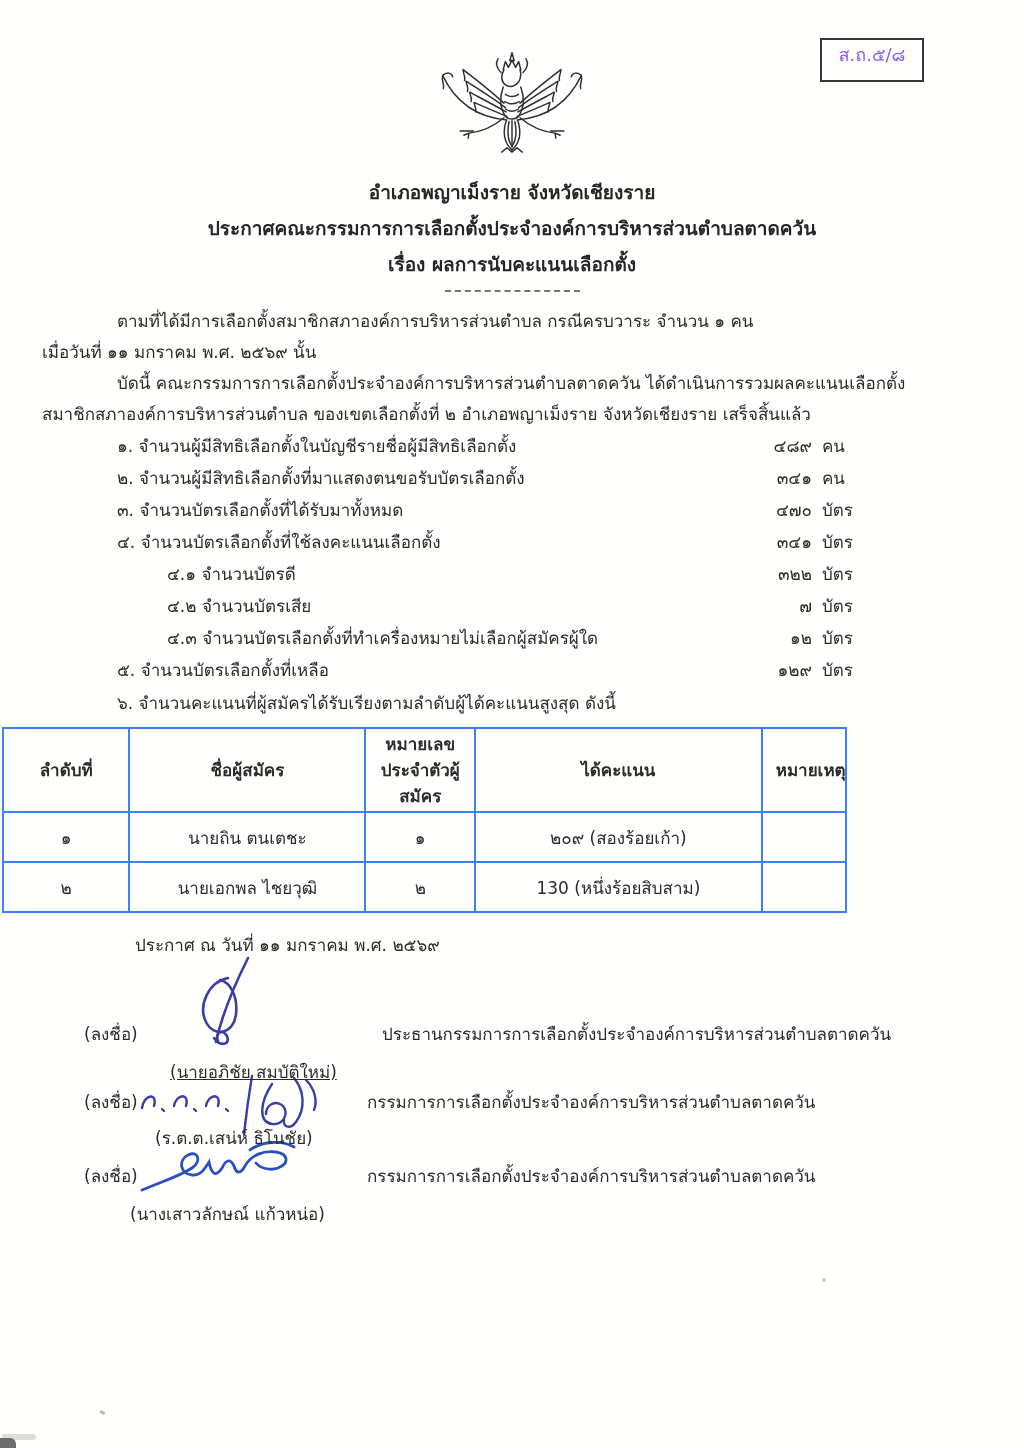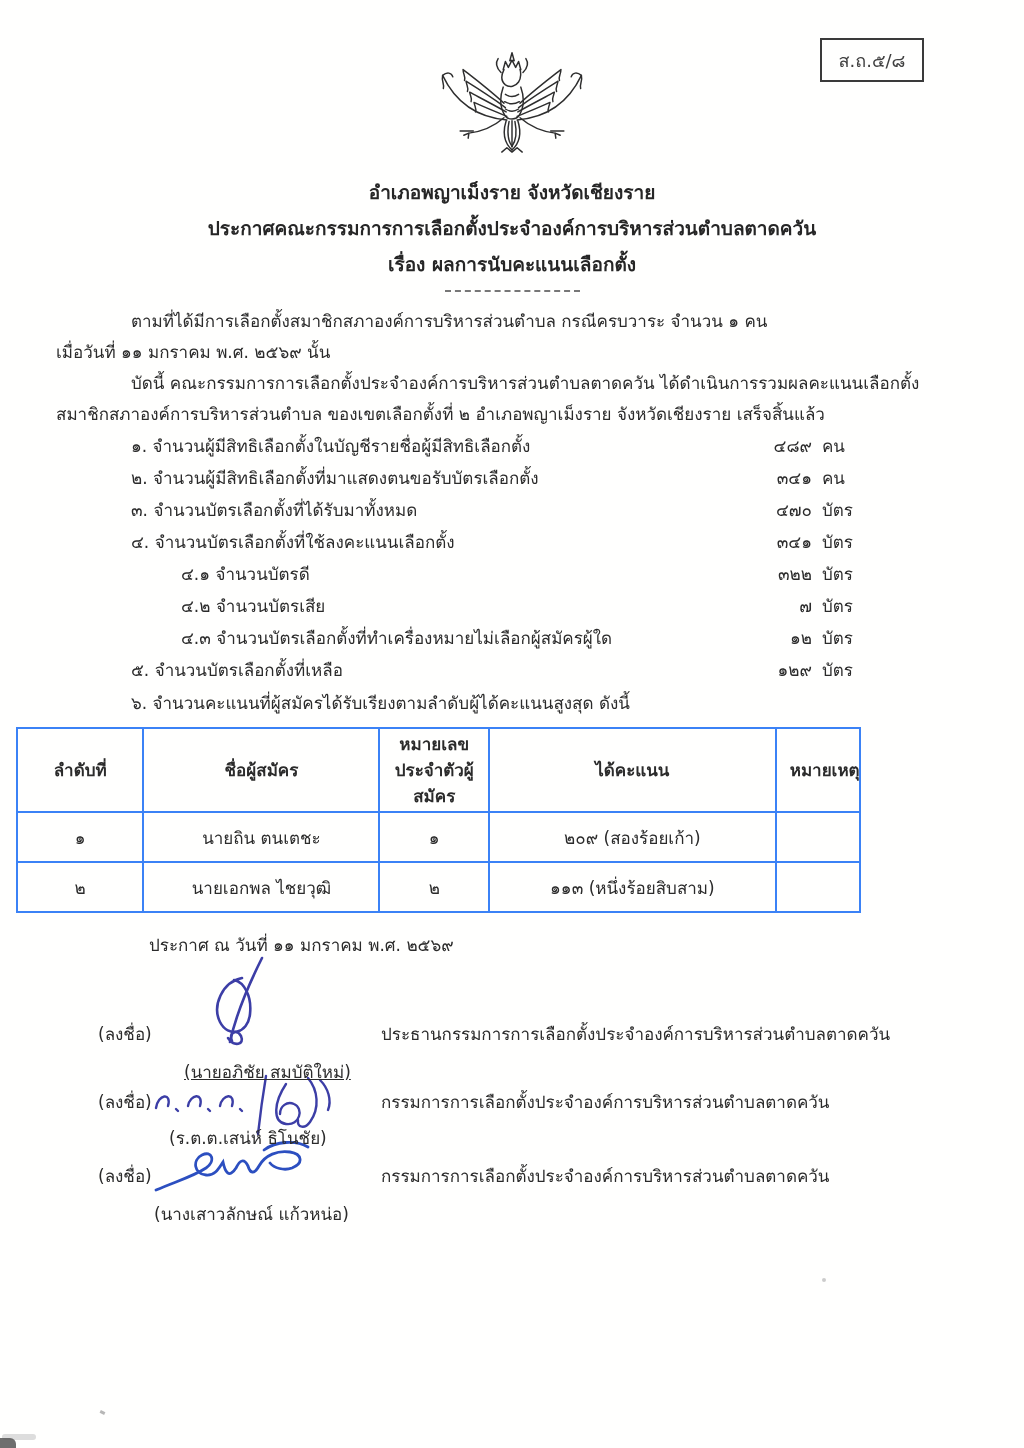--- a/index.html
+++ b/index.html
@@ -9,31 +9,31 @@
     margin:0 auto;
     background:#fffffe;
     overflow:hidden;
     font-family:"DejaVu Sans","Liberation Sans",sans-serif;
     color:#2e2e2e;
   }
   
   .form-code{
     position:absolute;top:38px;left:820px;width:100px;height:40px;
     border:2px solid #3a3a3a;
-    display:flex;align-items:center;justify-content:center;
-    font-size:18px;color:#404040;
+    display:flex;justify-content:center;
+    font-size:18px;color:#8b5cf6;
   }
   
   .garuda{display:block;margin:50px auto 0 auto;}
   
   .title-block{margin-top:6px;text-align:center;}
   .title-line{font-size:19px;font-weight:bold;line-height:36px;color:#262626;}
   .sep{width:135px;margin:8px auto 0 auto;border-top:2px dashed #777;height:0;}
   
-  .content{margin:14px 100px 0 56px;font-size:17px;color:#2b2b2b;}
+  .content{margin:14px 100px 0 42px;font-size:17px;color:#2b2b2b;}
   .bl{line-height:31px;white-space:nowrap;}
   .indent{padding-left:75px;}
   
   .stats{margin-top:0;}
   .stat-row{display:flex;align-items:baseline;line-height:32px;padding-left:75px;margin-right:56px;white-space:nowrap;}
   .stat-row.sub{padding-left:125px;}
   .stat-label{flex:1 1 auto;}
   .stat-value{flex:0 0 58px;text-align:right;}
   .stat-unit{flex:0 0 46px;margin-left:10px;text-align:left;}
   .item6{margin-top:2px;padding-left:75px;}
@@ -47,28 +47,28 @@
   }
   table.results th,table.results td{border:2px solid #3b82f6;padding:2px 13px;}
   table.results th{font-weight:bold;height:66px;text-align:center;vertical-align:middle;line-height:26px;}
   table.results td{height:44px;text-align:center;vertical-align:middle;}
   td.name-cell{text-align:left;padding-left:10px;}
   
   .date-line{margin-top:18px;padding-left:93px;font-size:17px;white-space:nowrap;}
   
   .sign-block{position:relative;height:270px;margin-top:4px;font-size:17px;}
   .sig-label-1{position:absolute;left:42px;top:58px;}
-  .sig-role-1{position:absolute;left:325px;top:58px;white-space:nowrap;}
+  .sig-role-1{position:absolute;left:340px;top:58px;white-space:nowrap;}
   .sig-name-1{position:absolute;left:128px;top:96px;white-space:nowrap;text-decoration:underline;}
   .sig-label-2{position:absolute;left:42px;top:126px;}
   .sig-role-2{position:absolute;left:325px;top:126px;white-space:nowrap;}
   .sig-name-2{position:absolute;left:113px;top:162px;white-space:nowrap;}
   .sig-label-3{position:absolute;left:42px;top:200px;}
   .sig-role-3{position:absolute;left:325px;top:200px;white-space:nowrap;}
-  .sig-name-3{position:absolute;left:98px;top:238px;white-space:nowrap;}
+  .sig-name-3{position:absolute;left:88px;top:238px;white-space:nowrap;}
   .sig-ink-1{position:absolute;left:148px;top:-8px;}
   .sig-ink-2{position:absolute;left:92px;top:112px;}
   .sig-ink-3{position:absolute;left:96px;top:176px;}
   
   .scan-mark-corner{position:absolute;left:0px;bottom:0px;width:16px;height:10px;background:#555;border-radius:0 6px 0 0;opacity:.85;}
   .scan-mark-smudge{position:absolute;left:2px;bottom:8px;width:34px;height:6px;background:#bbb;opacity:.5;border-radius:3px;}
   .scan-speck{position:absolute;left:100px;bottom:34px;width:5px;height:3px;background:#999;opacity:.7;transform:rotate(25deg);}
   .scan-speck2{position:absolute;left:822px;top:1278px;width:4px;height:4px;background:#aaa;opacity:.6;border-radius:50%;}
 </style>
 </head>
@@ -210,21 +210,21 @@
           <td>๑</td>
           <td class="name-cell">นายถิน  ตนเตชะ</td>
           <td>๑</td>
           <td>๒๐๙ (สองร้อยเก้า)</td>
           <td></td>
         </tr>
         <tr>
           <td>๒</td>
           <td class="name-cell">นายเอกพล  ไชยวุฒิ</td>
           <td>๒</td>
-          <td>๑๑๓ (หนึ่งร้อยสิบสาม)</td>
+          <td>130 (หนึ่งร้อยสิบสาม)</td>
           <td></td>
         </tr>
       </tbody>
     </table>
 
     <div class="date-line">ประกาศ ณ วันที่ ๑๑ มกราคม พ.ศ. ๒๕๖๙</div>
 
     <div class="sign-block">
 
       <svg class="sig-ink-1" width="80" height="100" viewBox="0 0 80 100">

